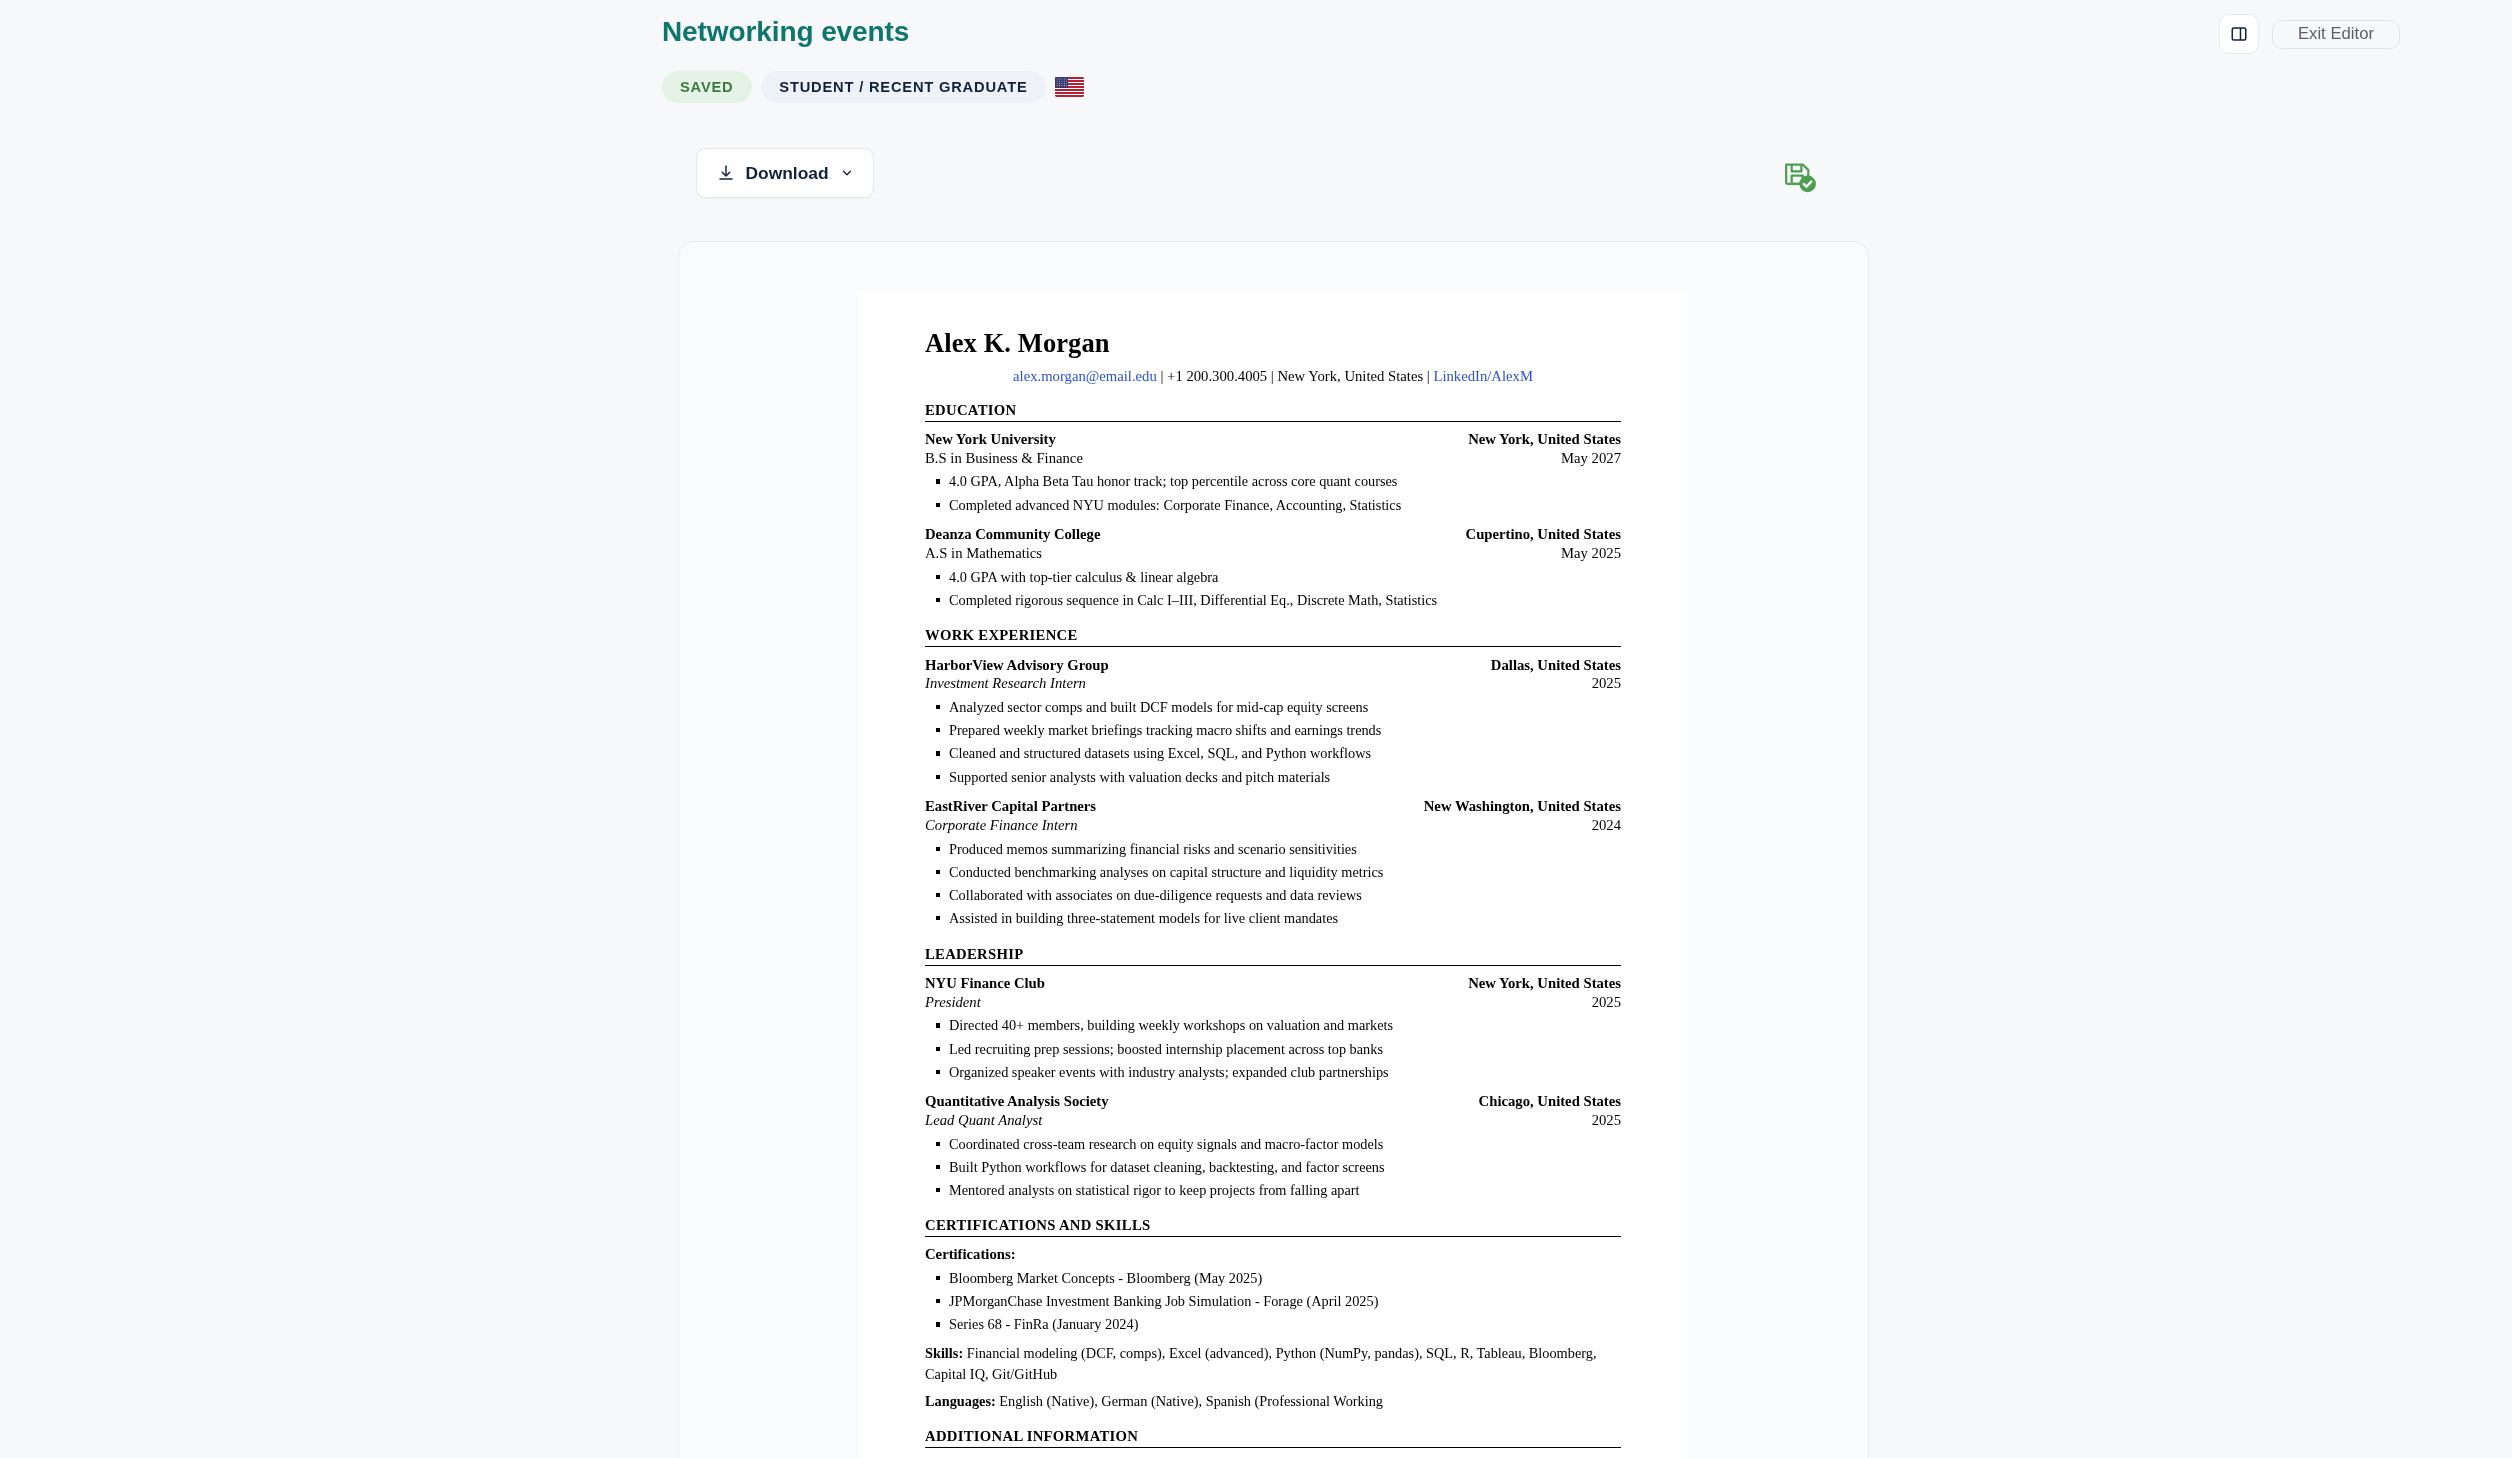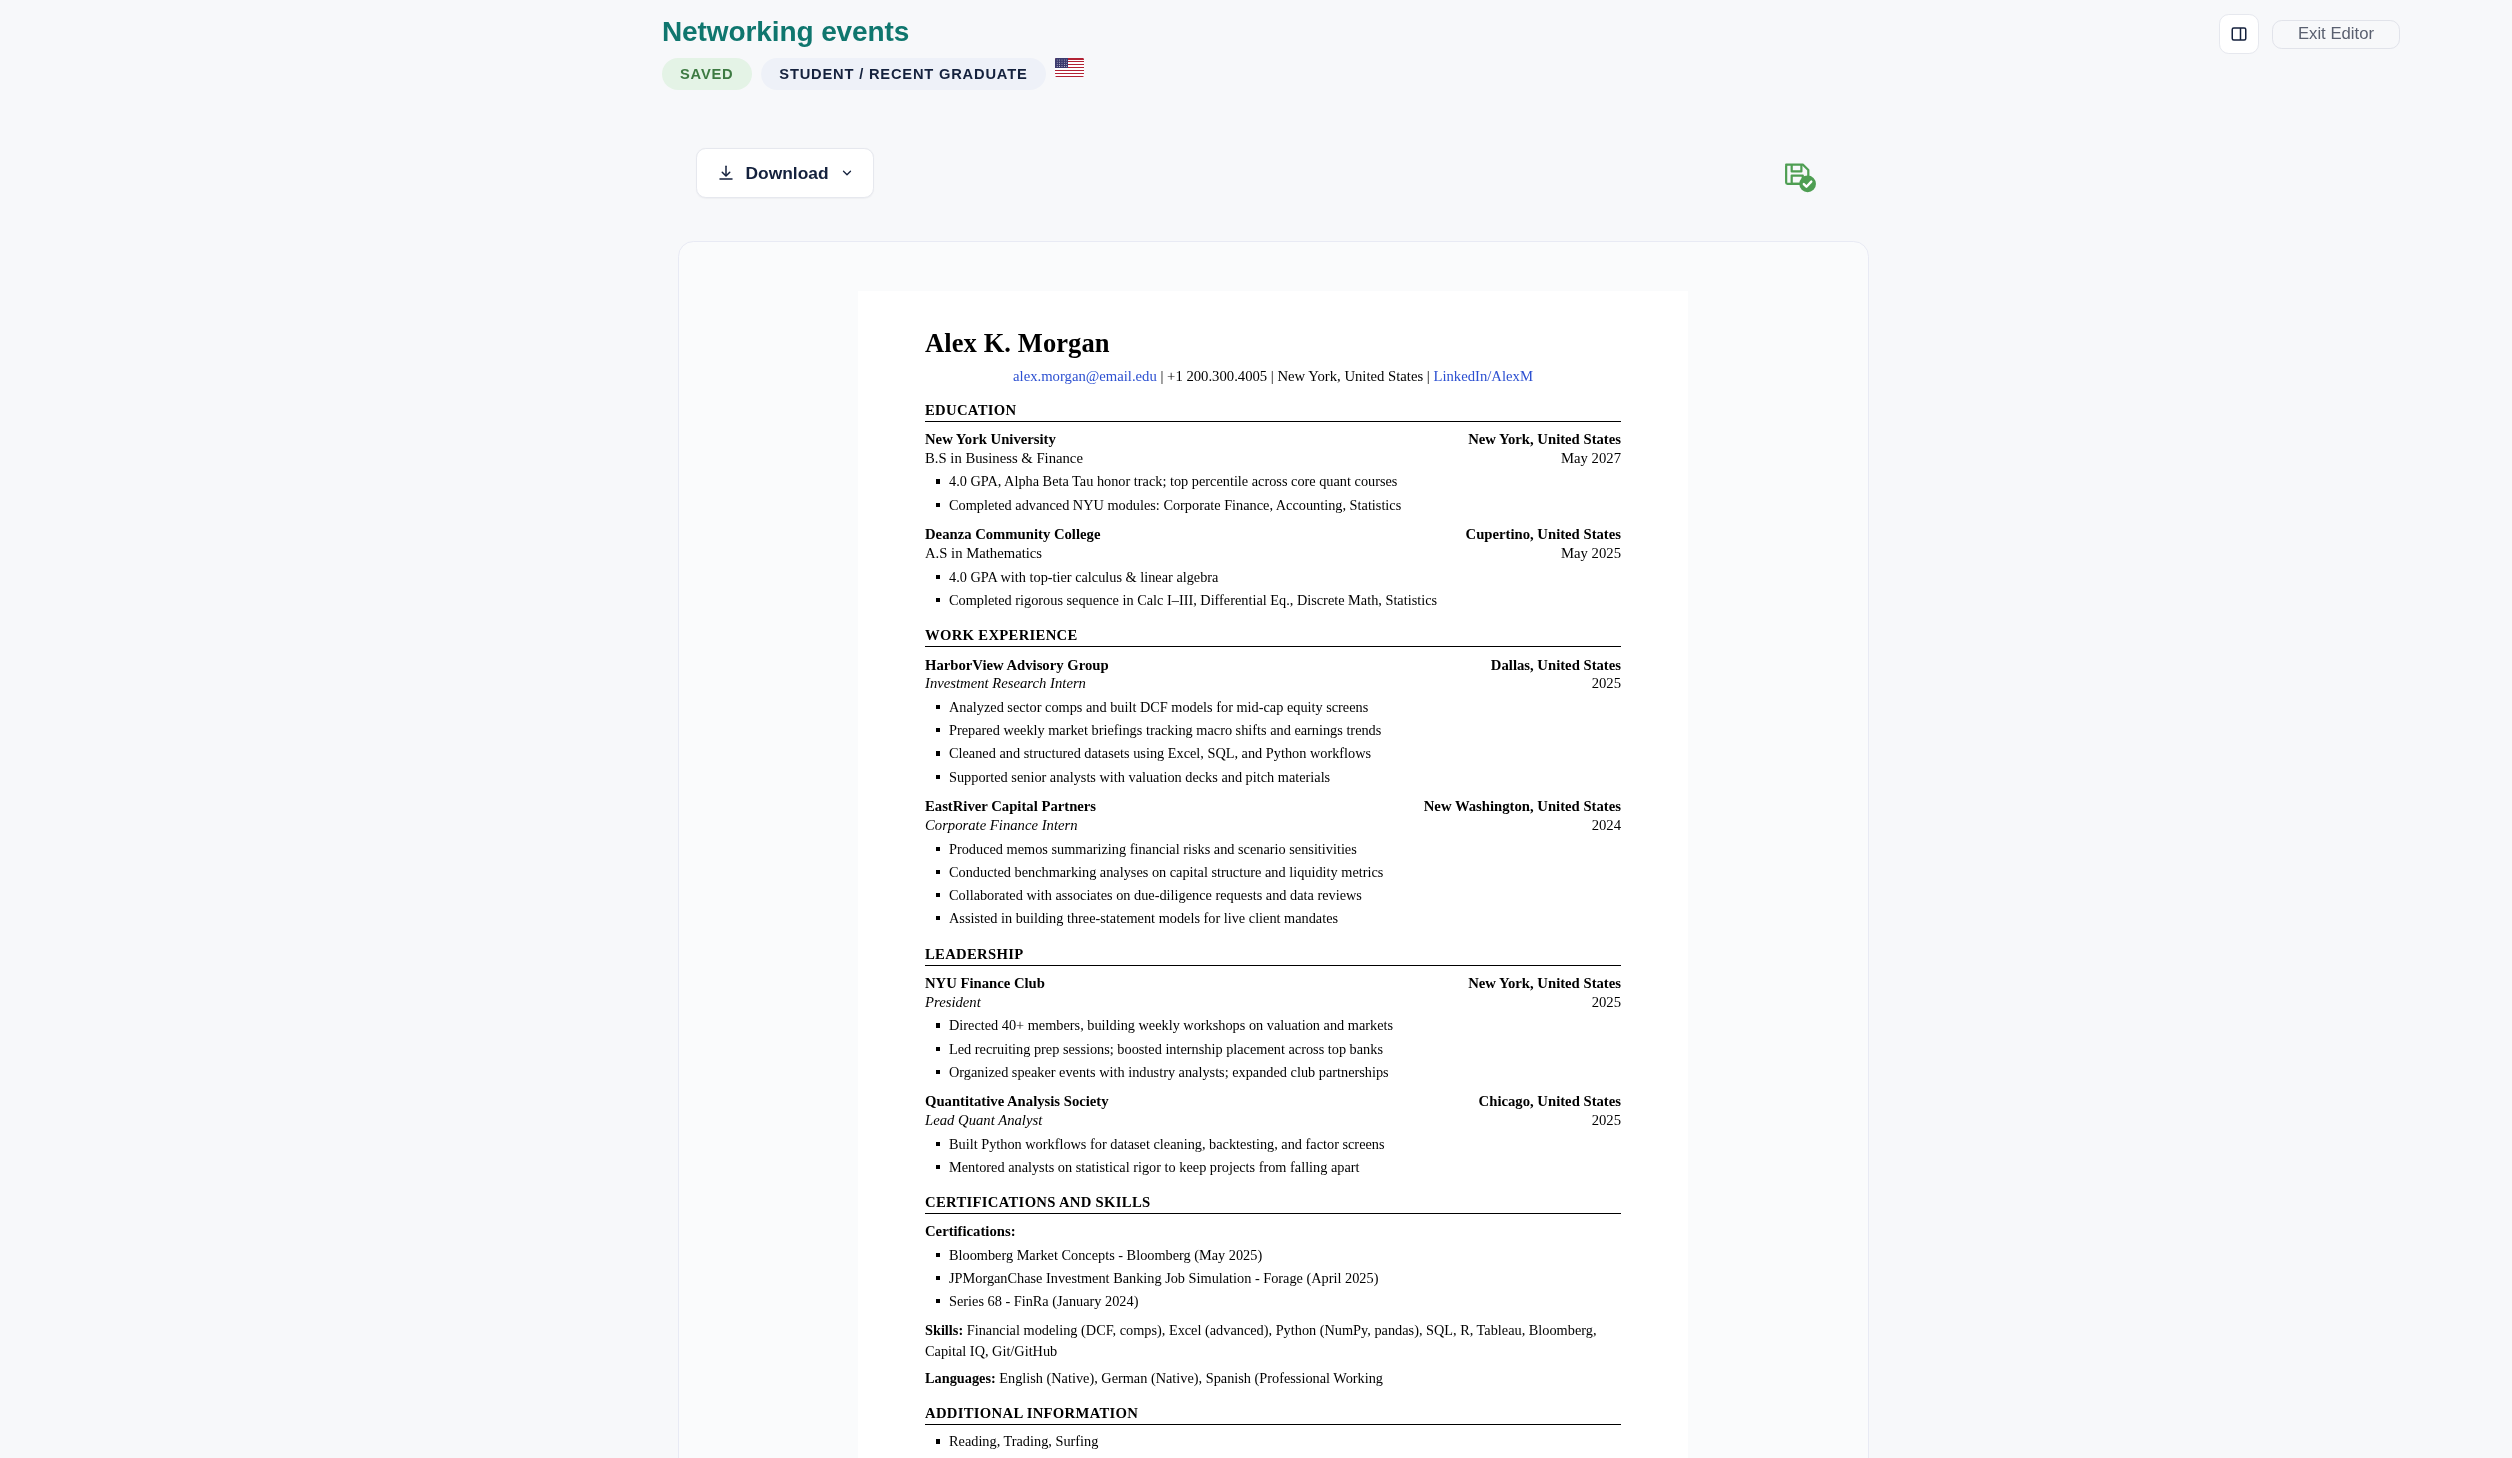--- a/index.html
+++ b/index.html
@@ -29,23 +29,23 @@
   .page-title {
     font-size: 28px;
     font-weight: 700;
     color: #0f766e;
     letter-spacing: -0.1px;
     line-height: 1.2;
   }
 
   .badge-row {
     display: flex;
-    align-items: flex-start;
+    align-items: center;
     gap: 9.8px;
-    margin-top: 9px;
+    margin-top: 22px;
   }
 
   .badge {
     height: 32px;
     display: inline-flex;
     align-items: center;
     border-radius: 16px;
     padding: 0 18px;
     font-size: 14.7px;
     font-weight: 700;
@@ -424,20 +424,21 @@
         <div class="r-entry">
           <div class="r-row">
             <span class="r-org">Quantitative Analysis Society</span>
             <span class="r-place">Chicago, United States</span>
           </div>
           <div class="r-row">
             <span class="r-role">Lead Quant Analyst</span>
             <span class="r-date">2025</span>
           </div>
           <ul class="r-bullets">
+            <li>Coordinated cross-team research on equity signals and macro-factor models</li>
             <li>Built Python workflows for dataset cleaning, backtesting, and factor screens</li>
             <li>Mentored analysts on statistical rigor to keep projects from falling apart</li>
           </ul>
         </div>
       </div>
     </div>
 
   <div class="r-section">
     <div class="r-section-title">CERTIFICATIONS AND SKILLS</div>
     <div class="r-sublabel">Certifications:</div>

